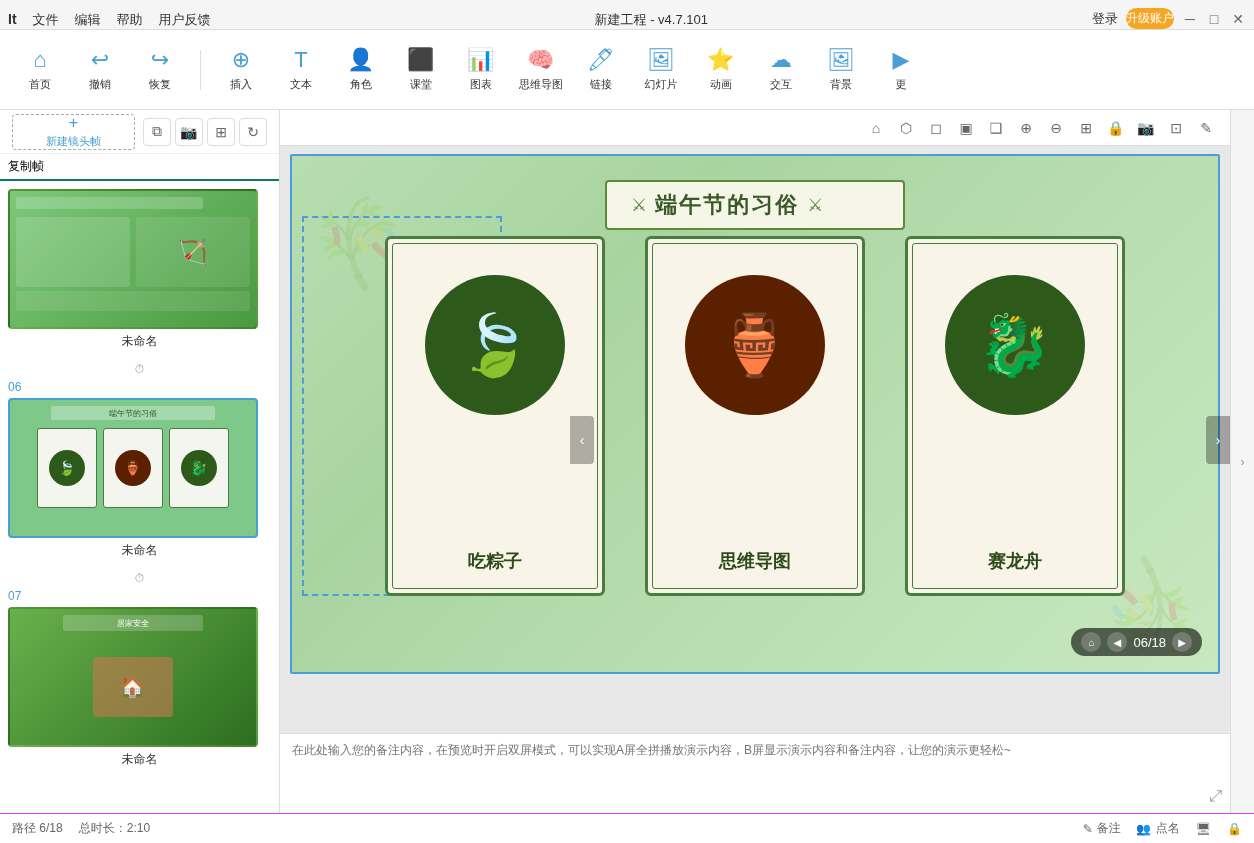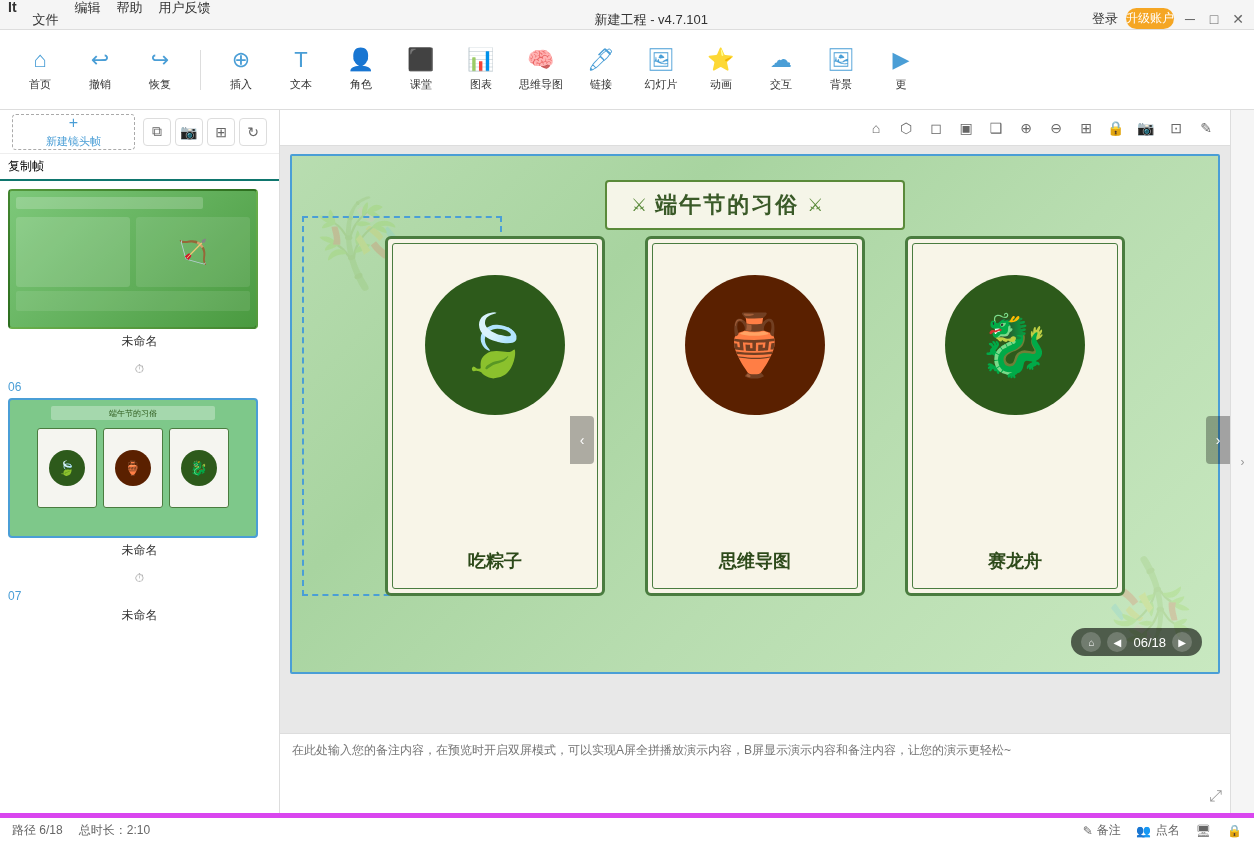--- a/index.html
+++ b/index.html
@@ -73,21 +73,21 @@
     
     .slide-counter { position: absolute; bottom: 16px; right: 16px; background: rgba(0,0,0,0.6); color: white; border-radius: 20px; display: flex; align-items: center; gap: 6px; padding: 4px 10px; font-size: 13px; }
     .counter-btn { width: 20px; height: 20px; border-radius: 50%; background: rgba(255,255,255,0.2); display: flex; align-items: center; justify-content: center; cursor: pointer; font-size: 10px; }
 
     
     .notes-area { height: 80px; background: #fff; border-top: 1px solid #ddd; padding: 8px 12px; display: flex; align-items: flex-end; position: relative; }
     .notes-textarea { width: 100%; height: 100%; border: none; outline: none; font-size: 12px; color: #999; resize: none; font-family: inherit; }
     .notes-expand { position: absolute; right: 8px; bottom: 8px; color: #999; cursor: pointer; }
 
     
-    .status-bar { height: 30px; background: #fff; border-top: 5px solid #d946ef; display: flex; align-items: center; padding: 0 12px; gap: 16px; font-size: 12px; color: #666; }
+    .status-bar { height: 30px; background: #fff; border-top: 1px solid #d946ef; display: flex; align-items: center; padding: 0 12px; gap: 16px; font-size: 12px; color: #666; }
     .status-right { margin-left: auto; display: flex; gap: 16px; }
     .status-btn { display: flex; align-items: center; gap: 4px; cursor: pointer; }
 
     
     .right-panel { width: 24px; background: #f5f5f5; border-left: 1px solid #ddd; display: flex; align-items: center; justify-content: center; cursor: pointer; }
     .collapse-icon { font-size: 12px; color: #999; }
 
     
     .selection-box { position: absolute; top: 60px; left: 10px; width: 200px; height: 380px; border: 2px dashed #4a9ed6; pointer-events: none; }
 
@@ -95,21 +95,21 @@
     .slide-decoration { position: absolute; opacity: 0.15; font-size: 80px; }
     .deco-tl { top: 40px; left: 20px; transform: rotate(-30deg); }
     .deco-br { bottom: 20px; right: 20px; transform: rotate(150deg); }
   </style>
 </head>
 <body>
 
 <div class="title-bar">
   <div class="title-bar-left">
     <span style="font-weight:bold;font-size:14px;">It</span>
-    <span style="cursor:pointer;margin-top:12px;">文件</span>
+    <span style="cursor:pointer;">文件</span>
     <span style="cursor:pointer;">编辑</span>
     <span style="cursor:pointer;">帮助</span>
     <span style="cursor:pointer;">用户反馈</span>
   </div>
   <div class="title-bar-center">新建工程 - v4.7.101</div>
   <div class="title-bar-right">
     <span class="login-btn">登录</span>
     <button class="upgrade-btn">升级账户</button>
     <div class="window-controls">
       <span class="win-btn">─</span>
@@ -245,20 +245,30 @@
             </div>
           </div>
         </div>
         <div class="slide-label">未命名</div>
       </div>
 
       <div class="slide-divider">⏱</div>
 
       <div class="slide-item">
         <div style="font-size:12px;color:#4a9ed6;margin-bottom:4px;">07</div>
+        <div class="slide-thumb" style="background:linear-gradient(135deg,#6ab04c,#2c6e1f);">
+          <div style="width:100%;height:100%;padding:6px;display:flex;flex-direction:column;gap:4px;">
+            <div style="background:rgba(255,255,255,0.2);height:16px;width:60%;border-radius:2px;margin:0 auto;display:flex;align-items:center;justify-content:center;">
+              <span style="font-size:8px;color:#fff;">居家安全</span>
+            </div>
+            <div style="flex:1;display:flex;align-items:center;justify-content:center;">
+              <div style="width:80px;height:60px;background:rgba(200,120,80,0.6);border-radius:4px;display:flex;align-items:center;justify-content:center;font-size:20px;">🏠</div>
+            </div>
+          </div>
+        </div>
         <div class="slide-label">未命名</div>
       </div>
 
     </div>
   </div>
 
   <div class="canvas-area">
 
     <div class="canvas-toolbar">
       <div style="display:flex;gap:6px;align-items:center;width:100%;justify-content:flex-end;">

